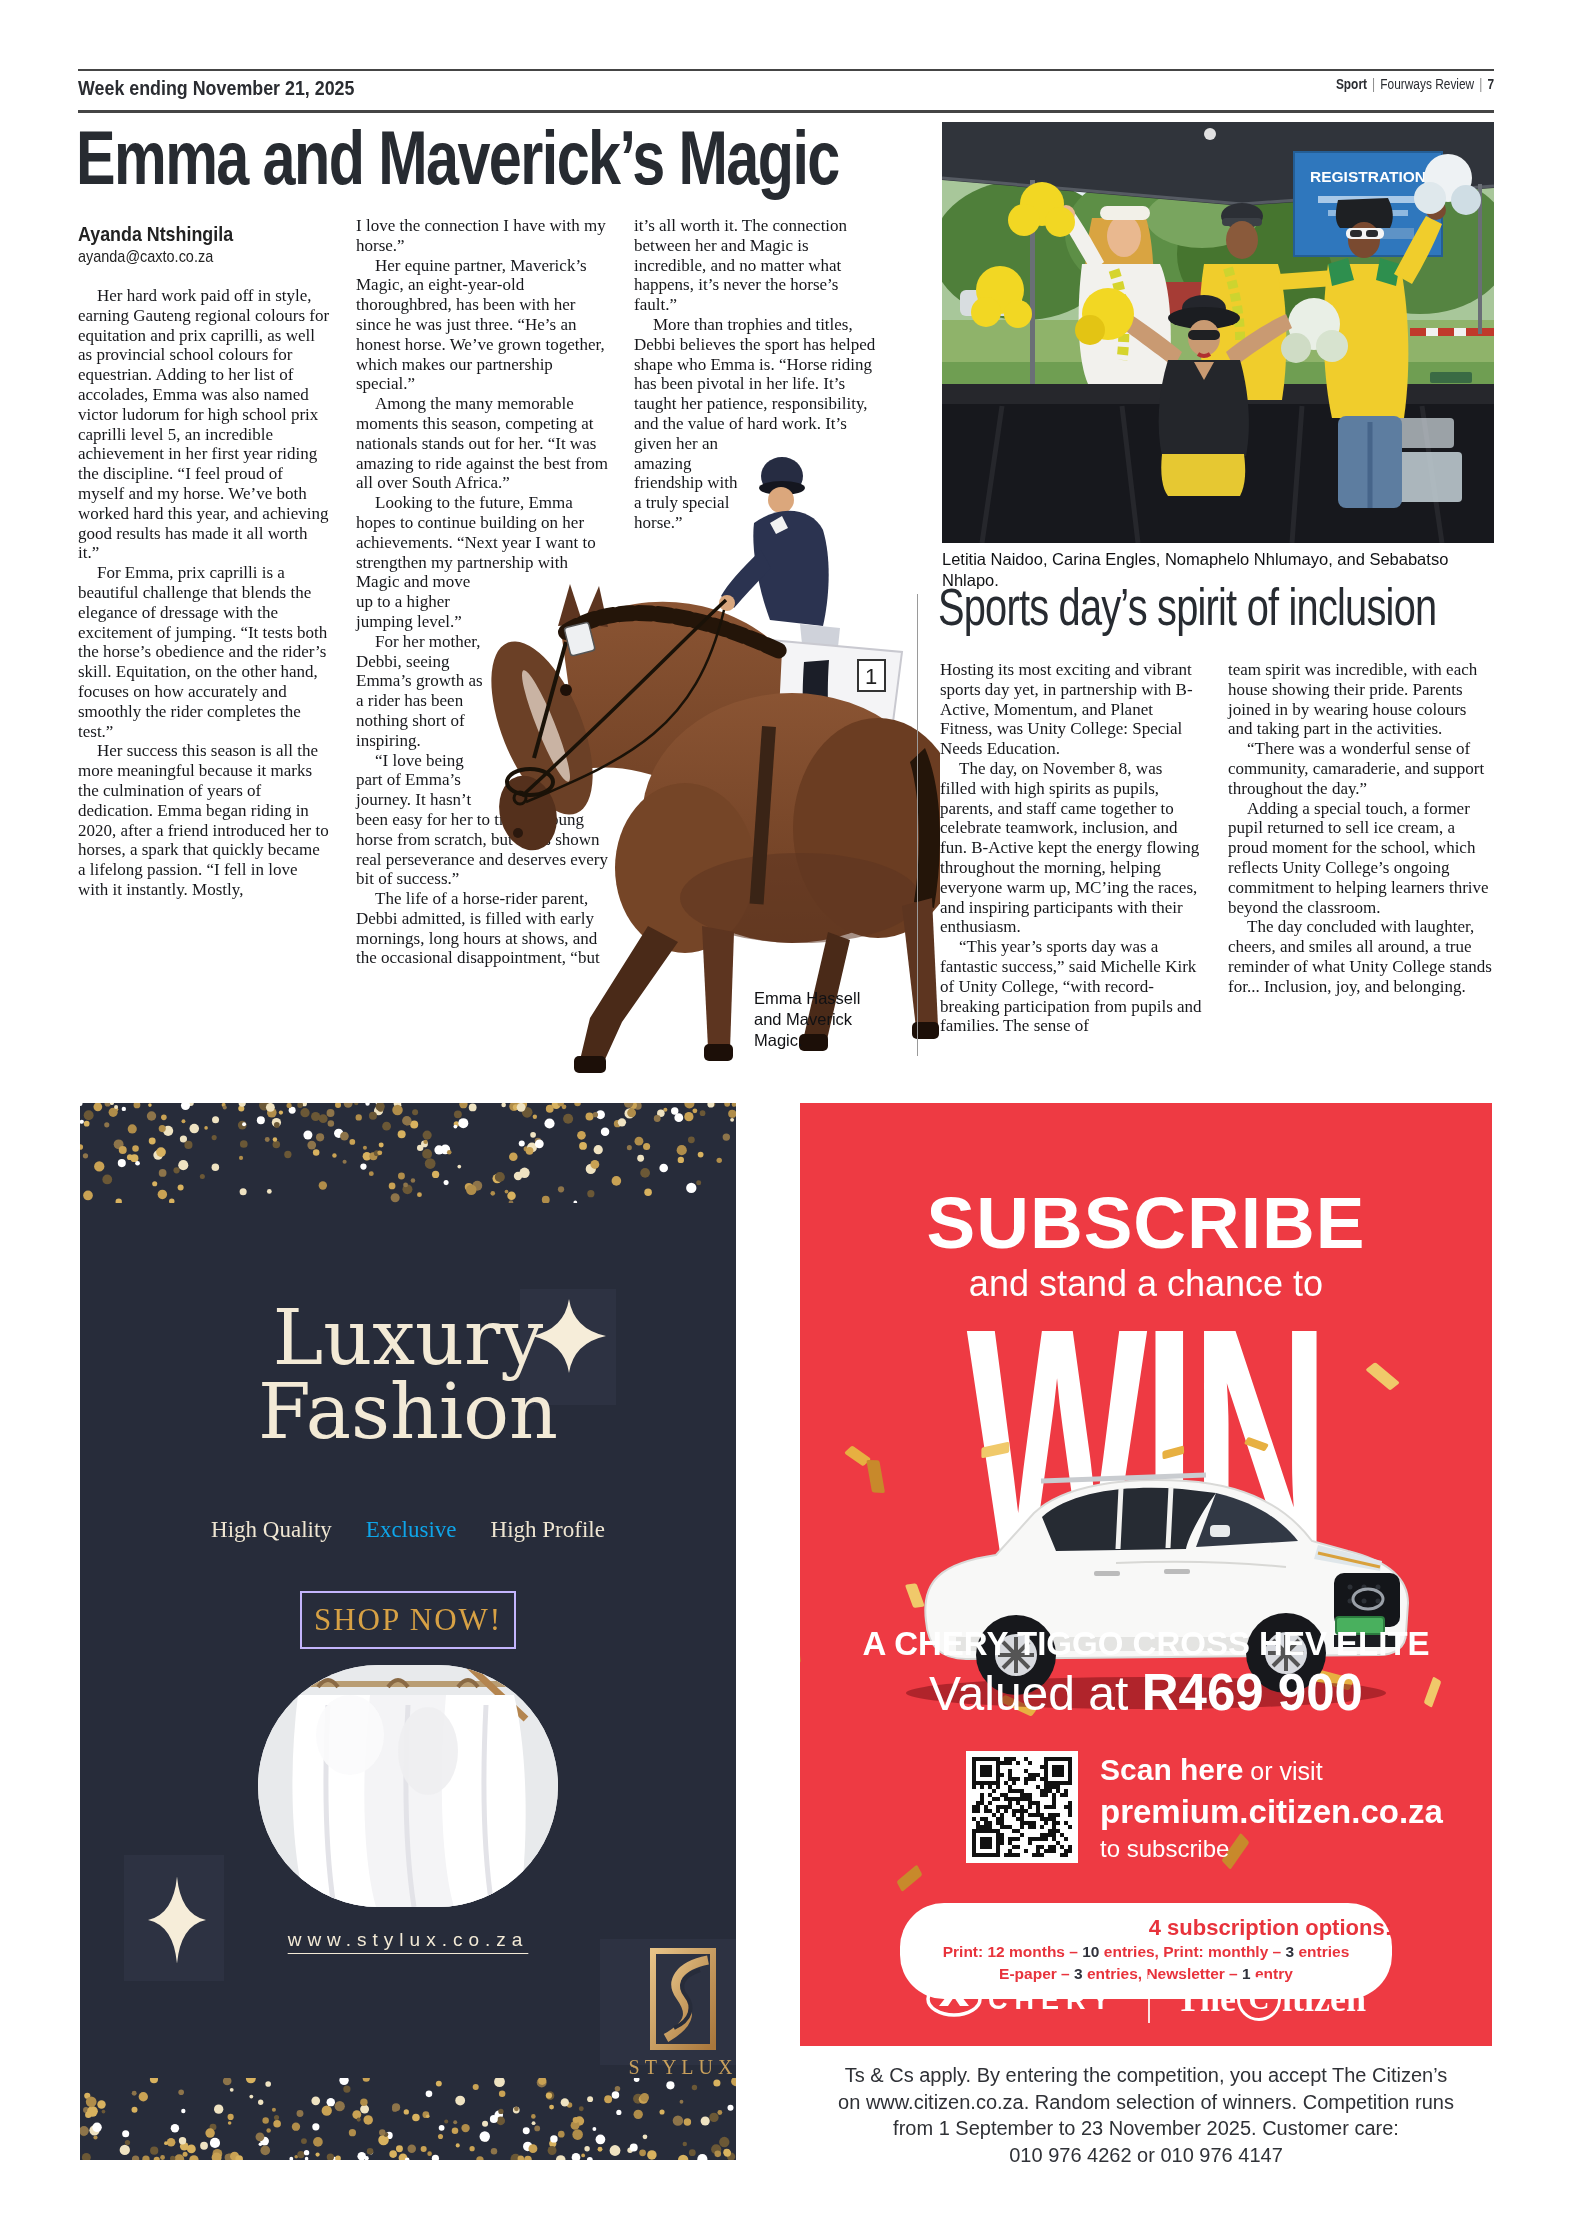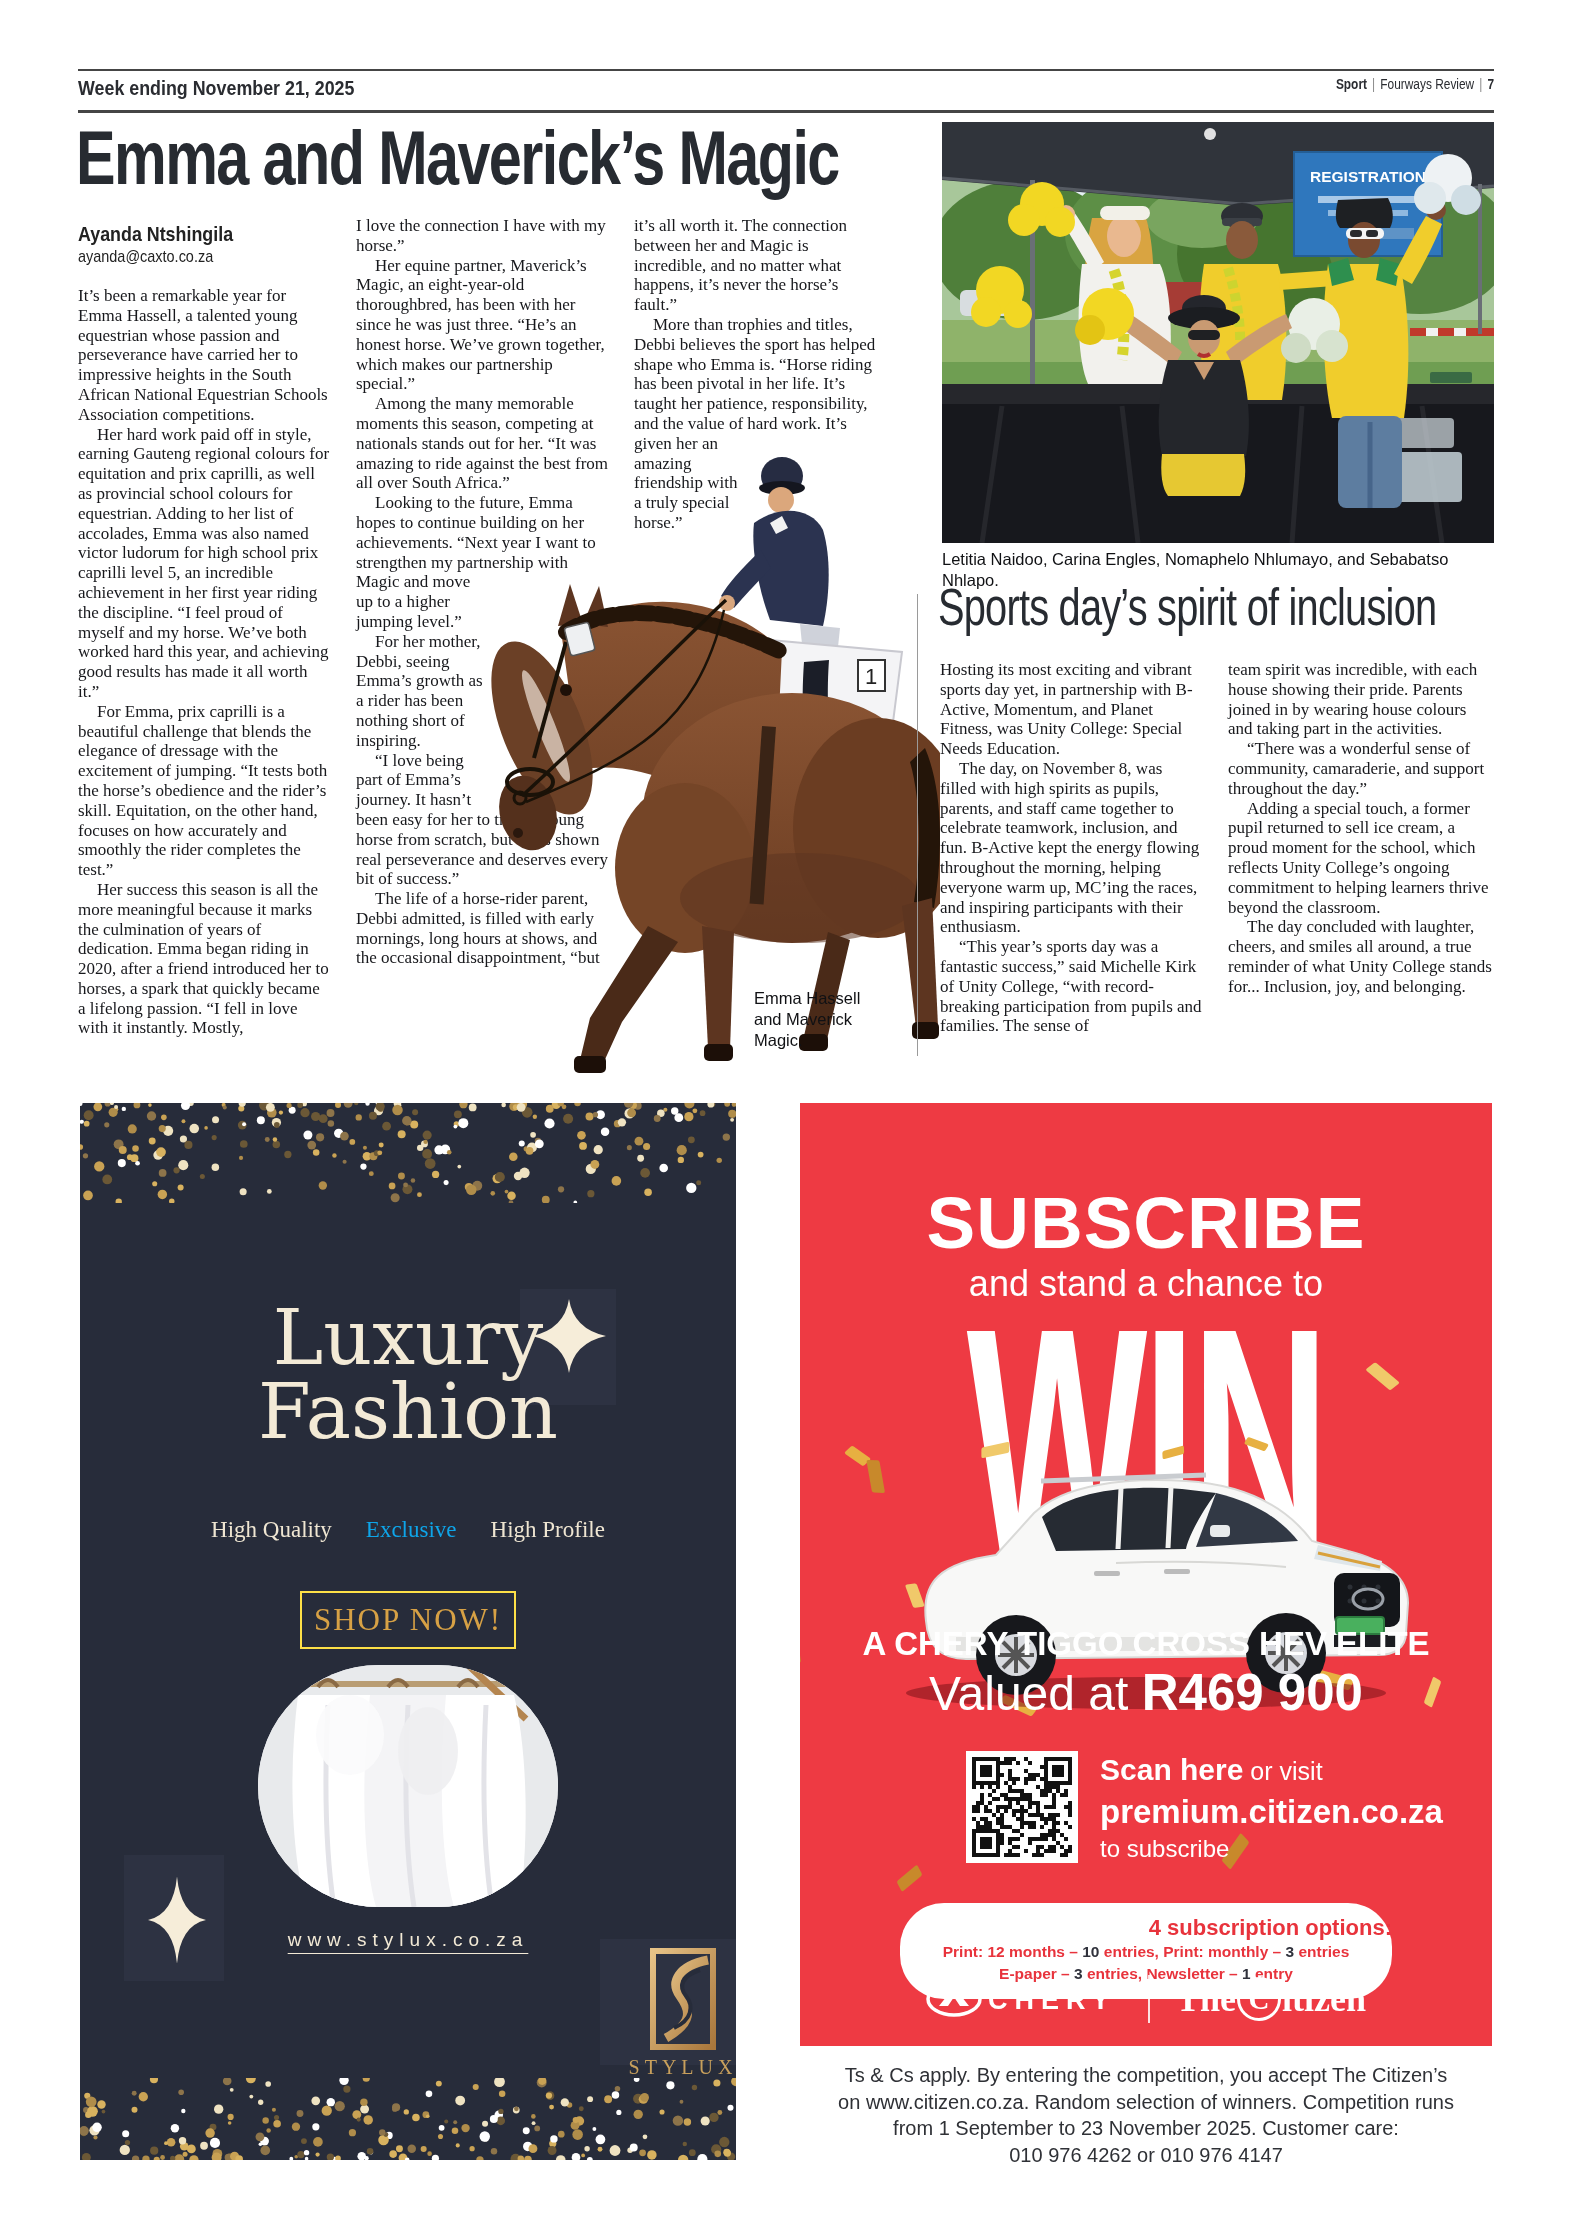--- a/index.html
+++ b/index.html
@@ -35,21 +35,21 @@
   
   .stylux{position:absolute;left:80px;top:1103px;width:656px;height:1057px;background:#272c3a;overflow:hidden;}
   .tile{position:absolute;background:#2d3242;}
   .lux-title{position:absolute;top:198px;width:100%;text-align:center;
              font-family:"DejaVu Serif", serif;color:#f3ead6;font-size:76px;line-height:74px;font-weight:400;}
   .lux-tags{position:absolute;top:414px;width:100%;text-align:center;font-family:"Liberation Serif", serif;
             font-size:23px;color:#efe6d2;}
   .lux-tags .gold{color:#0ea5e9;}
   .lux-tags span{margin:0 17px;}
   .shop{position:absolute;top:488px;left:50%;transform:translateX(-50%);width:212px;height:54px;
-        border:2px solid #fde047;color:#d7a145;font-family:"Liberation Serif", serif;font-size:31px;
+        border:2px solid #c4b5fd;color:#d7a145;font-family:"Liberation Serif", serif;font-size:31px;
         letter-spacing:2px;display:flex;align-items:center;justify-content:center;background:transparent;cursor:pointer;}
   .blob{position:absolute;top:562px;left:50%;transform:translateX(-50%);width:300px;height:242px;
         border-radius:130px;overflow:hidden;background:linear-gradient(180deg,#dfe2e5,#f4f5f6);}
   .www{position:absolute;top:826px;width:100%;text-align:center;font-size:19px;letter-spacing:6px;
        color:#f3ead6;text-decoration:underline;text-underline-offset:7px;cursor:pointer;}
   .sx-logo{position:absolute;left:538px;top:845px;width:130px;text-align:center;}
   .sx-brand{position:absolute;left:520px;top:953px;width:166px;text-align:center;
             font-family:"Liberation Serif", serif;font-size:20px;letter-spacing:5px;color:#c8a05c;}
   
   .sub{position:absolute;left:800px;top:1103px;width:692px;height:943px;background:#ee3a43;overflow:hidden;}
@@ -109,21 +109,20 @@
     <span class="h1">Emma and Maverick’s Magic</span>
   </div>
   <div class="by-name">
     <span class="cond">Ayanda Ntshingila</span>
   </div>
   <div class="by-mail">
     <span class="cond">ayanda@caxto.co.za</span>
   </div>
 
   <div class="bcol" style="left:78px;top:286px;">
-    <p>It’s been a remarkable year for Emma Hassell, a talented young equestrian whose passion and perseverance have carried her to impressive heights in the South African National Equestrian Schools Association competitions.</p>
     <p class="ind">Her hard work paid off in style, earning Gauteng regional colours for equitation and prix caprilli, as well as provincial school colours for equestrian. Adding to her list of accolades, Emma was also named victor ludorum for high school prix caprilli level 5, an incredible achievement in her first year riding the discipline. “I feel proud of myself and my horse. We’ve both worked hard this year, and achieving good results has made it all worth it.”</p>
     <p class="ind">For Emma, prix caprilli is a beautiful challenge that blends the elegance of dressage with the excitement of jumping. “It tests both the horse’s obedience and the rider’s skill. Equitation, on the other hand, focuses on how accurately and smoothly the rider completes the test.”</p>
     <p class="ind">Her success this season is all the more meaningful because it marks the culmination of years of dedication. Emma began riding in 2020, after a friend introduced her to horses, a spark that quickly became a lifelong passion. “I fell in love with it instantly. Mostly,</p>
   </div>
 
   <div class="bcol" style="left:356px;top:216px;">
     <p>I love the connection I have with my horse.”</p>
     <p class="ind">Her equine partner, Maverick’s Magic, an eight-year-old thoroughbred, has been with her since he was just three. “He’s an honest horse. We’ve grown together, which makes our partnership special.”</p>
     <p class="ind">Among the many memorable moments this season, competing at nationals stands out for her. “It was amazing to ride against the best from all over South Africa.”</p>
     <p class="ind"><span>Looking to the future, Emma hopes to continue building on her achievements. “Next year I want to strengthen my partnership </span><span class="sp2"></span><span>with Magic and move up to a higher jumping level.”</span></p>

